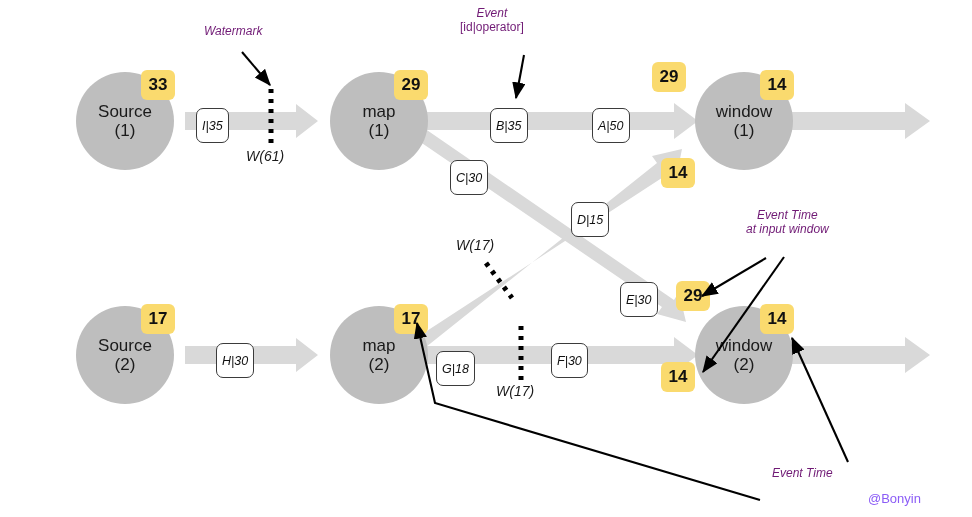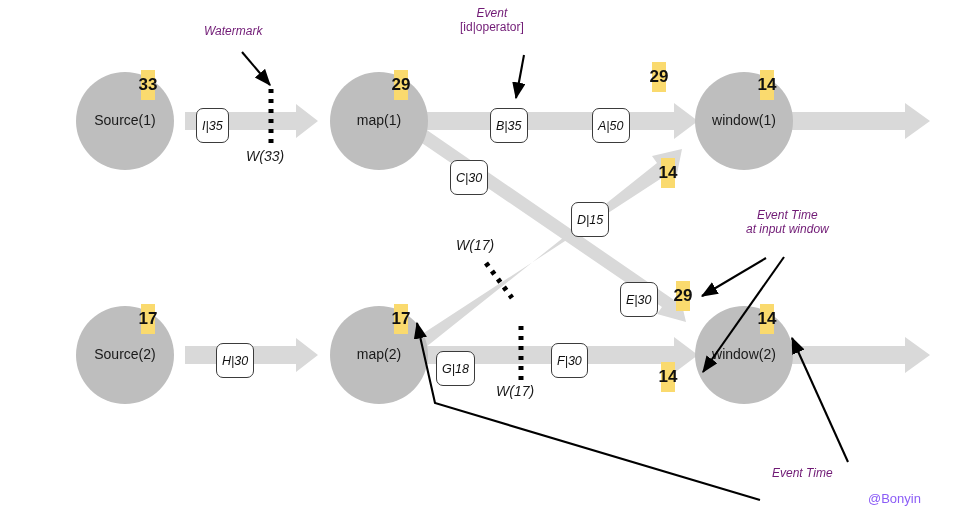--- a/index.html
+++ b/index.html
@@ -22,40 +22,40 @@
     left: 0;
     top: 0;
     width: 972px;
     height: 517px;
   }
   .node {
     position: absolute;
     border-radius: 50%;
     background: #bebebe;
     display: flex;
-    flex-direction: row;
+    flex-direction: column;
     align-items: center;
     justify-content: center;
     color: #1a1a1a;
-    font-size: 14px;
+    font-size: 17px;
     line-height: 1.12;
     text-align: center;
   }
   .node span { display: block; }
   .badge {
     position: absolute;
     background: #fada6e;
-    border-radius: 0;
+    border-radius: 6px;
     color: #111111;
     font-size: 17px;
     font-weight: bold;
     display: flex;
     align-items: center;
     justify-content: center;
-    width: 14px;
+    width: 34px;
     height: 30px;
   }
   .evt {
     position: absolute;
     background: #ffffff;
     border: 1.6px solid #3b3b3b;
     border-radius: 7px;
     color: #111111;
     font-size: 12.5px;
     font-style: italic;
@@ -206,21 +206,21 @@
     <span>F|30</span>
   </div>
 
   <svg class="layer" viewBox="0 0 972 517">
     <line x1="271" y1="89" x2="271" y2="148" stroke="#000000" stroke-width="5" stroke-dasharray="4 6" stroke-linecap="butt"></line>
     <line x1="486" y1="263" x2="512" y2="298" stroke="#000000" stroke-width="5" stroke-dasharray="4 6" stroke-linecap="butt"></line>
     <line x1="521" y1="326" x2="521" y2="382" stroke="#000000" stroke-width="5" stroke-dasharray="4 6" stroke-linecap="butt"></line>
   </svg>
 
   <div class="wm-label" style="left:246px;top:148px;">
-    <span>W(33)</span>
+    <span>W(61)</span>
   </div>
   <div class="wm-label" style="left:456px;top:237px;">
     <span>W(17)</span>
   </div>
   <div class="wm-label" style="left:496px;top:383px;">
     <span>W(17)</span>
   </div>
 
   <svg class="layer" viewBox="0 0 972 517">
     <defs>

